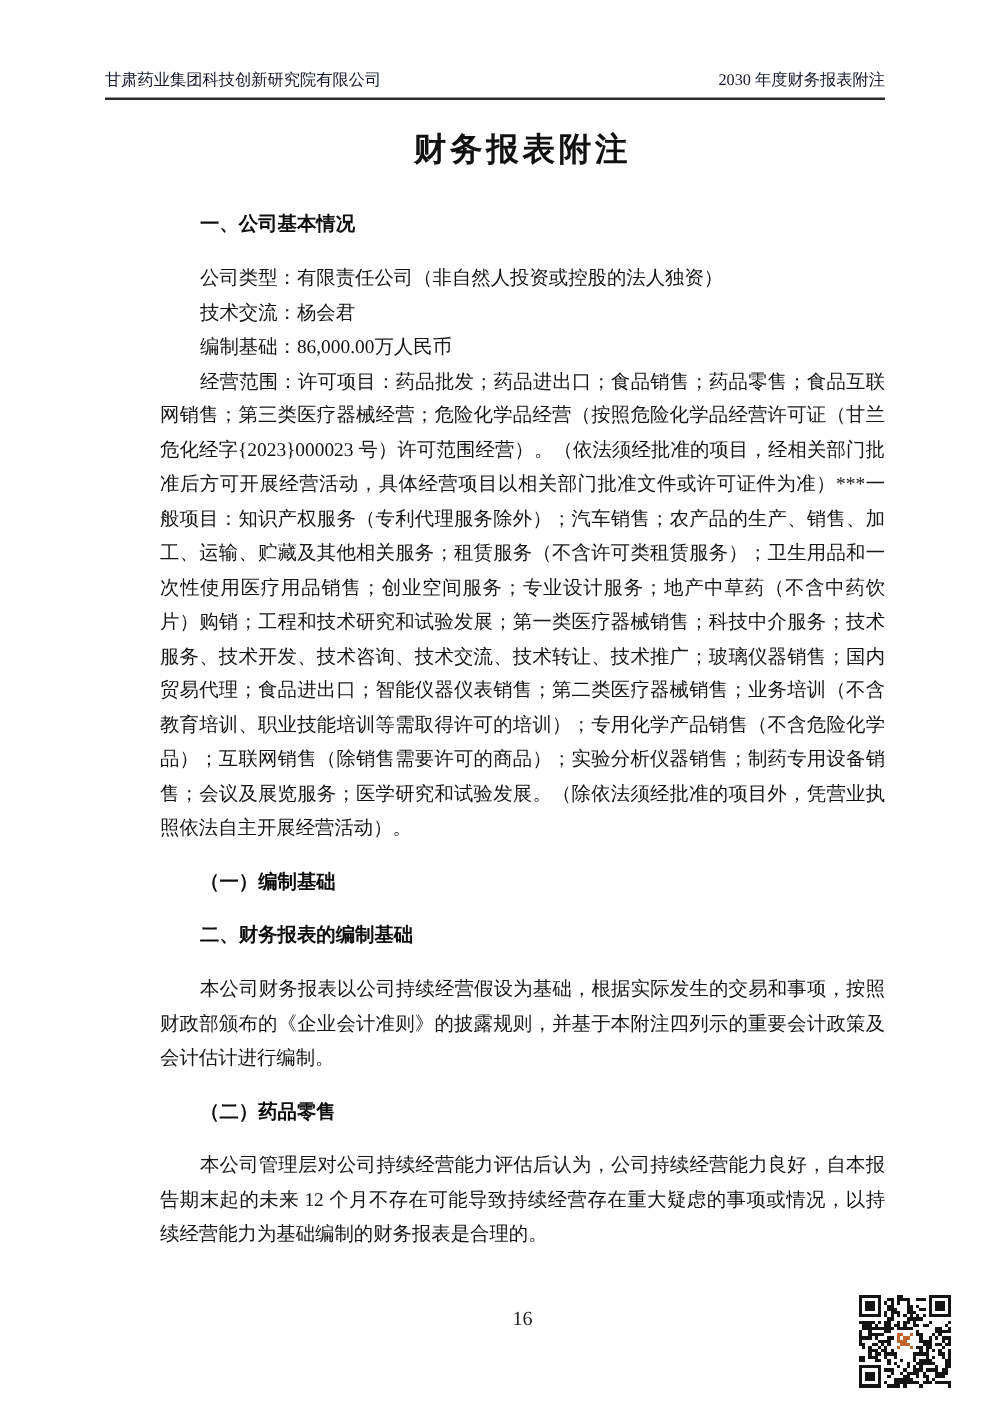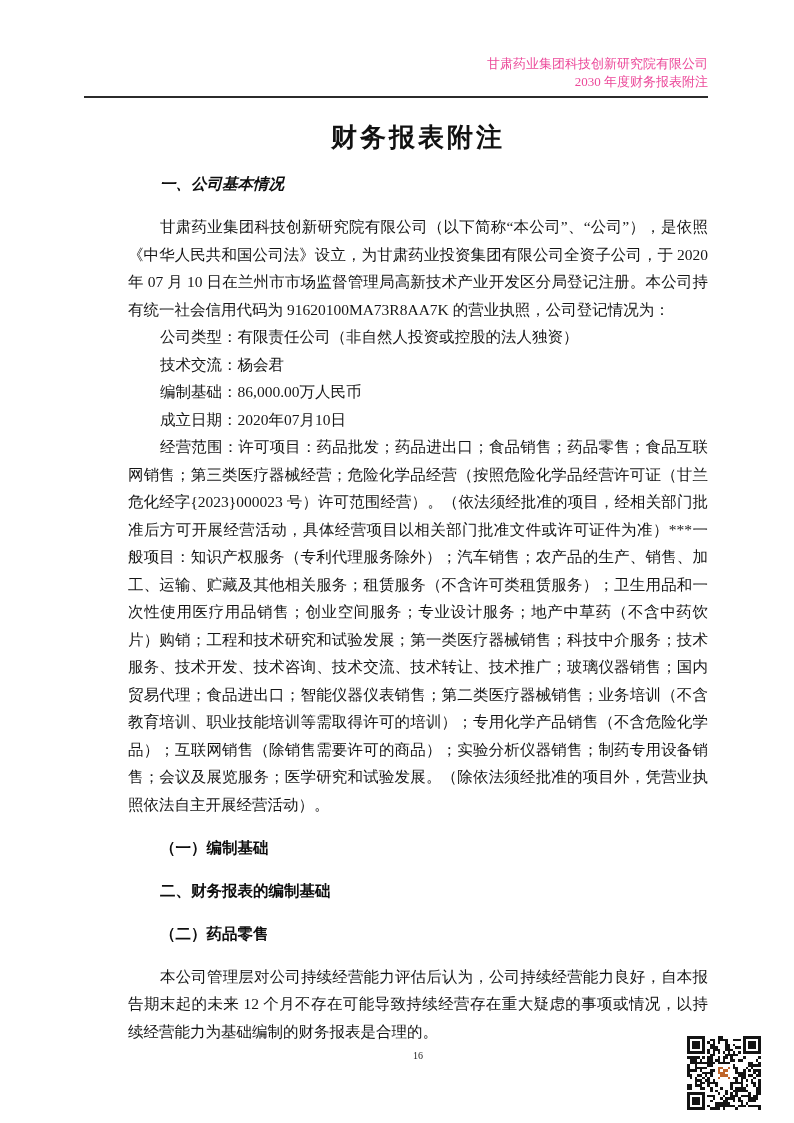--- a/index.html
+++ b/index.html
@@ -13,22 +13,21 @@
   }
   .page-header{
     display:flex;
     justify-content:space-between;
     align-items:flex-end;
     margin:55px 86px 0 84px;
     padding-bottom:5px;
     border-bottom:2px solid #2b2b2b;
     font-size:13px;
     line-height:18px;
-    color:#ec4899;
-    flex-direction:column;
+    color:#0f172a;
   }
   .doc-title{
     margin:24px 86px 12px 128px;
     text-align:center;
     font-size:26px;
     line-height:32px;
     font-weight:bold;
     letter-spacing:3px;
     color:#111;
   }
@@ -39,27 +38,27 @@
     text-align:justify;
     text-justify:inter-ideograph;
     color:#151515;
   }
   .h1{
     font-family:"Liberation Sans","DejaVu Sans",sans-serif;
     font-weight:bold;
     text-indent:32px;
     color:#0e0e0e;
   }
-  .h1.first{margin-top:16px;font-style:italic;}
+  .h1.first{margin-top:30px;}
   .para{text-indent:32px;margin:0;}
   .footer-pagenum{
     position:absolute;
     left:128px;top:1046px;width:580px;
     text-align:center;
-    font-size:10px;line-height:20px;
+    font-size:16px;line-height:20px;
     color:#222;
   }
   .qr{
     position:absolute;
     left:687px;top:1035px;
     width:74px;height:76px;
   }
   .qr svg{width:100%;height:100%;display:block;}
 </style>
 </head>
@@ -69,29 +68,28 @@
 
   <div class="page-header">
     <span>甘肃药业集团科技创新研究院有限公司</span>
     <span>2030 年度财务报表附注</span>
   </div>
 
   <div class="doc-title">财务报表附注</div>
 
   <div class="content">
     <p class="h1 first">一、公司基本情况</p>
-    <p class="para">甘肃药业集团科技创新研究院有限公司（以下简称“本公司”、“公司”），是依照《中华人民共和国公司法》设立，为甘肃药业投资集团有限公司全资子公司，于 2020 年 07 月 10 日在兰州市市场监督管理局高新技术产业开发区分局登记注册。本公司持有统一社会信用代码为 91620100MA73R8AA7K 的营业执照，公司登记情况为：</p>
     <p class="para">公司类型：有限责任公司（非自然人投资或控股的法人独资）</p>
     <p class="para">技术交流：杨会君</p>
     <p class="para">编制基础：86,000.00万人民币</p>
-    <p class="para">成立日期：2020年07月10日</p>
     <p class="para">经营范围：许可项目：药品批发；药品进出口；食品销售；药品零售；食品互联网销售；第三类医疗器械经营；危险化学品经营（按照危险化学品经营许可证（甘兰危化经字{2023}000023 号）许可范围经营）。（依法须经批准的项目，经相关部门批准后方可开展经营活动，具体经营项目以相关部门批准文件或许可证件为准）***一般项目：知识产权服务（专利代理服务除外）；汽车销售；农产品的生产、销售、加工、运输、贮藏及其他相关服务；租赁服务（不含许可类租赁服务）；卫生用品和一次性使用医疗用品销售；创业空间服务；专业设计服务；地产中草药（不含中药饮片）购销；工程和技术研究和试验发展；第一类医疗器械销售；科技中介服务；技术服务、技术开发、技术咨询、技术交流、技术转让、技术推广；玻璃仪器销售；国内贸易代理；食品进出口；智能仪器仪表销售；第二类医疗器械销售；业务培训（不含教育培训、职业技能培训等需取得许可的培训）；专用化学产品销售（不含危险化学品）；互联网销售（除销售需要许可的商品）；实验分析仪器销售；制药专用设备销售；会议及展览服务；医学研究和试验发展。（除依法须经批准的项目外，凭营业执照依法自主开展经营活动）。</p>
 
     <p class="h1">（一）编制基础</p>
     <p class="h1">二、财务报表的编制基础</p>
+    <p class="para">本公司财务报表以公司持续经营假设为基础，根据实际发生的交易和事项，按照财政部颁布的《企业会计准则》的披露规则，并基于本附注四列示的重要会计政策及会计估计进行编制。</p>
     <p class="h1">（二）药品零售</p>
     <p class="para">本公司管理层对公司持续经营能力评估后认为，公司持续经营能力良好，自本报告期末起的未来 12 个月不存在可能导致持续经营存在重大疑虑的事项或情况，以持续经营能力为基础编制的财务报表是合理的。</p>
   </div>
 
   <div class="footer-pagenum">16</div>
 
   <div class="qr">
     <svg id="qr-svg" viewBox="0 0 29 29" shape-rendering="crispEdges" xmlns="http://www.w3.org/2000/svg">
         <rect x="12" y="0" width="1" height="1" fill="#141414"></rect>
         <rect x="13" y="0" width="1" height="1" fill="#141414"></rect>

